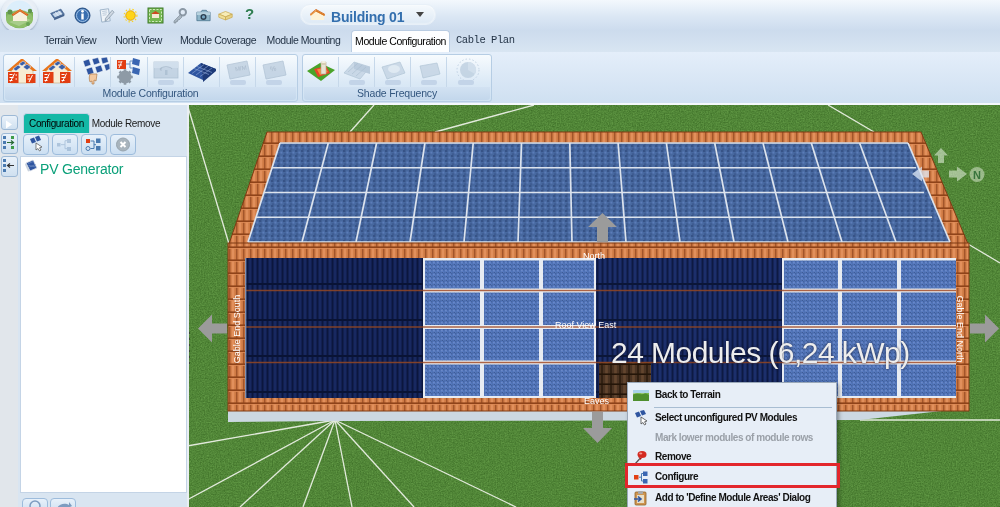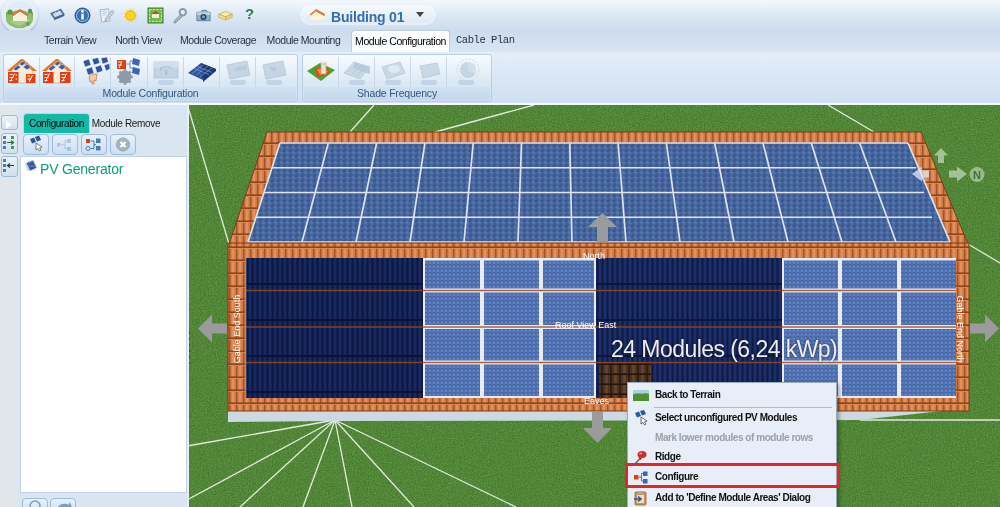--- a/index.html
+++ b/index.html
@@ -47,21 +47,21 @@
   .ptbtn{position:absolute;top:29px;width:24px;height:19px;border:1px solid #9dbcdc;border-radius:4px;
     background:linear-gradient(#e8f1fa,#cbdff2);}
   #ltree{position:absolute;left:2px;top:51px;width:165px;height:335px;background:#fff;
     border:1px solid #c4d4e6;}
   #pvgen{position:absolute;left:19px;top:4px;font-size:14px;color:#0aa079;letter-spacing:-0.2px;}
   #lbottom{position:absolute;left:0px;top:386px;width:169px;height:16px;}
   
   #view{left:187px;top:105px;width:813px;height:402px;background:#5a9440;}
   #view svg{position:absolute;left:0;top:0;}
   .vlabel{position:absolute;font-size:9px;color:#fff;white-space:nowrap;}
-  #bigtext{position:absolute;left:424px;top:231px;font-size:23px;color:#ededed;
+  #bigtext{position:absolute;left:424px;top:231px;font-size:30px;color:#ededed;
     text-shadow:0 0 3px rgba(20,20,40,.8);white-space:nowrap;letter-spacing:-0.55px;}
   
   #cmenu{left:627px;top:382px;width:208px;height:125px;background:#e7eef7;
     border:1px solid #9aa8b8;box-shadow:2px 2px 4px rgba(0,0,0,.35);}
   .mi{position:absolute;left:0;width:100%;height:20px;font-size:10px;font-weight:bold;color:#111;}
   .mi span{position:absolute;left:27px;top:4px;white-space:nowrap;letter-spacing:-0.45px;}
   .mi svg{position:absolute;left:4px;top:2px;}
   #redbox{position:absolute;left:-3px;top:80px;width:209px;height:19px;border:3px solid #e3262c;}
 </style>
 </head>
@@ -558,21 +558,21 @@
       </svg>
       <span>Select unconfigured PV Modules</span>
     </div>
     <div class="mi" style="top:64px;">
       <svg width="18" height="17" viewBox="0 0 18 17">
         <ellipse cx="10" cy="5.5" rx="4.5" ry="3.5" fill="#d42a20"></ellipse>
         <ellipse cx="8.7" cy="4.5" rx="1.6" ry="1.1" fill="#f4958d"></ellipse>
         <path d="M6.5 8 L10 9.5 L8 11 Z" fill="#a01810"></path>
         <path d="M7.5 10 L3 15" stroke="#555" stroke-width="1.2"></path>
       </svg>
-      <span>Ridge</span>
+      <span>Remove</span>
     </div>
     <div class="mi" style="top:84px;">
       <svg width="18" height="17" viewBox="0 0 18 17">
         <rect x="2" y="6" width="4.5" height="4.5" fill="#e23e12"></rect>
         <path d="M7 8.2 L9.5 8.2 M9.5 4.5 L9.5 12 M9.5 4.5 L11 4.5 M9.5 12 L11 12" stroke="#4a7ab0" stroke-width="1" fill="none"></path>
         <rect x="11" y="2.5" width="4.5" height="4.5" fill="#3a66b2"></rect>
         <rect x="11" y="10" width="4.5" height="4.5" fill="#3a66b2"></rect>
       </svg>
       <span>Configure</span>
     </div>

